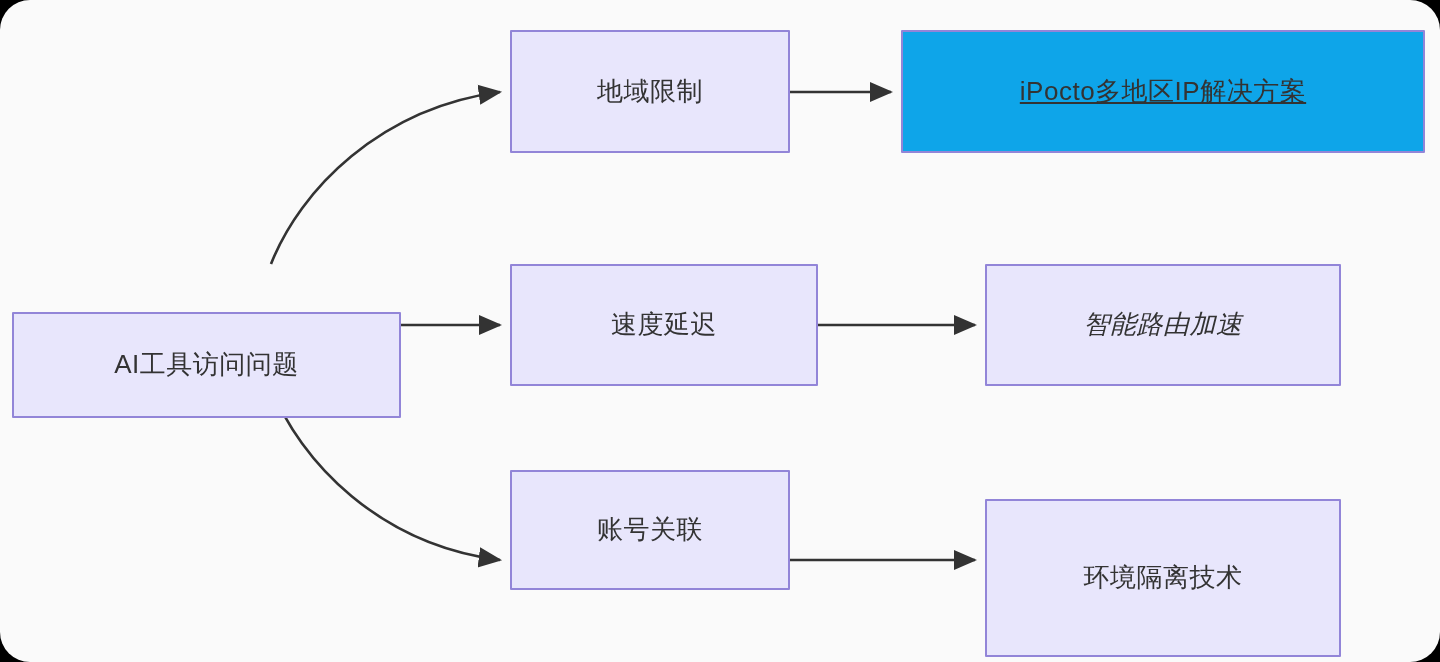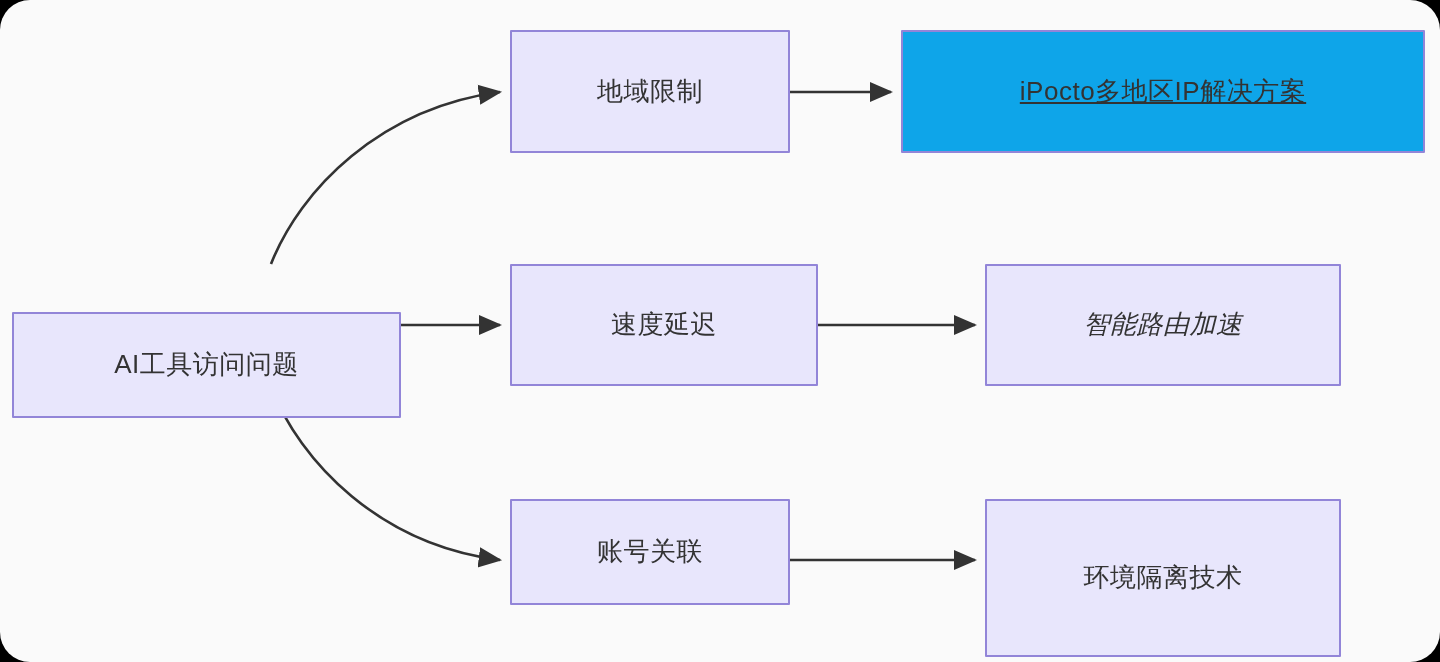--- a/index.html
+++ b/index.html
@@ -76,21 +76,21 @@
   </div>
 
   <div class="node" id="node-issue-region" style="left: 510px; top: 30px; width: 280px; height: 123px; background: rgb(232, 230, 252); border-color: rgb(146, 133, 216); color: rgb(51, 51, 51);">
     <span class="node-label">地域限制</span>
   </div>
 
   <div class="node" id="node-issue-speed" style="left: 510px; top: 264px; width: 308px; height: 122px; background: rgb(232, 230, 252); border-color: rgb(146, 133, 216); color: rgb(51, 51, 51);">
     <span class="node-label">速度延迟</span>
   </div>
 
-  <div class="node" id="node-issue-account" style="left: 510px; top: 499px; width: 280px; height: 106px; background: rgb(232, 230, 252); border-color: rgb(146, 133, 216); color: rgb(51, 51, 51);">
+  <div class="node" id="node-issue-account" style="left: 510px; top: 470px; width: 280px; height: 120px; background: rgb(232, 230, 252); border-color: rgb(146, 133, 216); color: rgb(51, 51, 51);">
     <span class="node-label">账号关联</span>
   </div>
 
   <div class="node" id="node-solution-region" style="left: 901px; top: 30px; width: 524px; height: 123px; background: #0ea5e9; border-color: rgb(146, 133, 216); color: rgb(51, 51, 51); text-decoration: underline;">
     <span class="node-label">iPocto多地区IP解决方案</span>
   </div>
 
   <div class="node" id="node-solution-speed" style="left: 985px; top: 264px; width: 356px; height: 122px; background: rgb(232, 230, 252); border-color: rgb(146, 133, 216); color: rgb(51, 51, 51); font-style: italic;">
     <span class="node-label">智能路由加速</span>
   </div>

